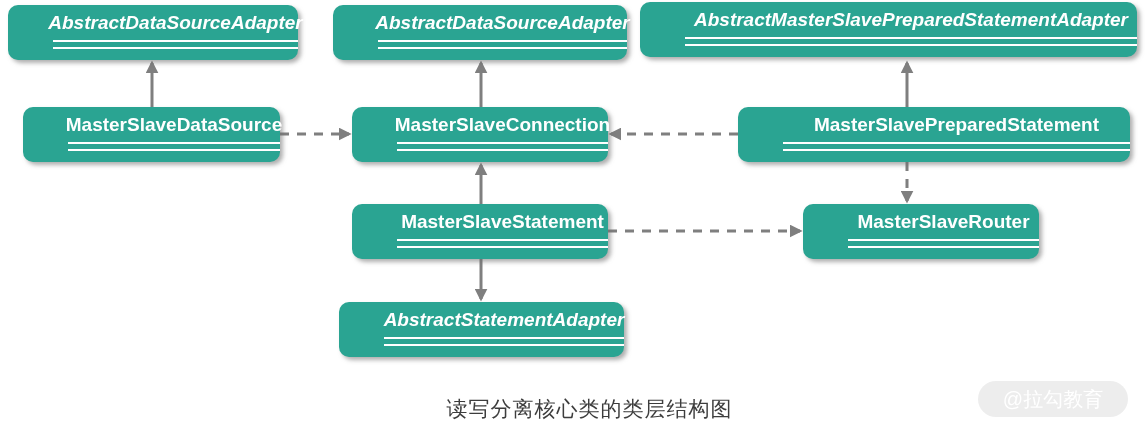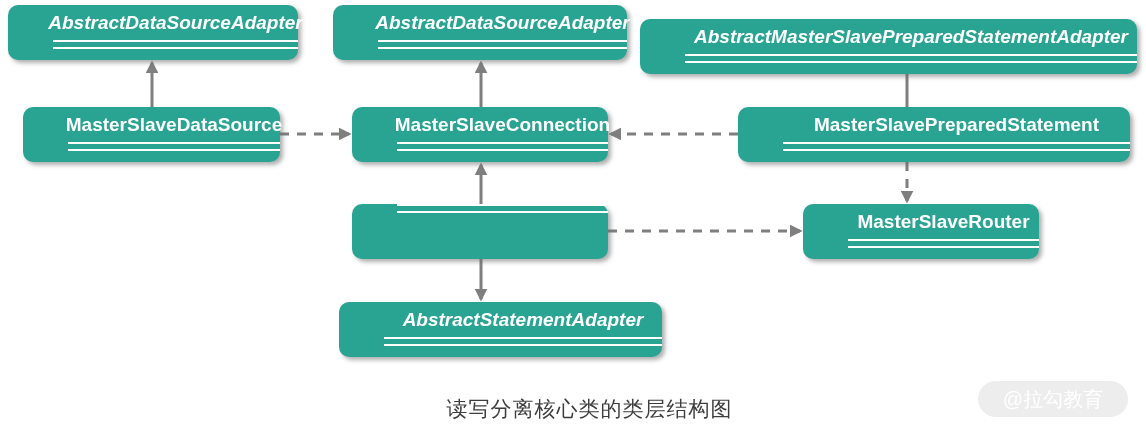--- a/index.html
+++ b/index.html
@@ -116,21 +116,21 @@
     <div class="uml-comp-fields"></div>
     <div class="uml-comp-methods"></div>
   </div>
 
   <div class="uml-box abstract" style="left:333px; top:5px; width:294px;">
     <div class="uml-title">AbstractDataSourceAdapter</div>
     <div class="uml-comp-fields"></div>
     <div class="uml-comp-methods"></div>
   </div>
 
-  <div class="uml-box abstract" style="left:640px; top:19px; width:497px;">
+  <div class="uml-box abstract" style="left:640px; top:2px; width:497px;">
     <div class="uml-title">AbstractMasterSlavePreparedStatementAdapter</div>
     <div class="uml-comp-fields"></div>
     <div class="uml-comp-methods"></div>
   </div>
 
   <div class="uml-box" style="left:352px; top:107px; width:256px;">
     <div class="uml-title">MasterSlaveConnection</div>
     <div class="uml-comp-fields"></div>
     <div class="uml-comp-methods"></div>
   </div>
@@ -141,31 +141,32 @@
     <div class="uml-comp-methods"></div>
   </div>
 
   <div class="uml-box" style="left:738px; top:107px; width:392px;">
     <div class="uml-title">MasterSlavePreparedStatement</div>
     <div class="uml-comp-fields"></div>
     <div class="uml-comp-methods"></div>
   </div>
 
   <div class="uml-box" style="left:352px; top:204px; width:256px;">
+    <div class="uml-title">MasterSlaveStatement</div>
     <div class="uml-comp-fields"></div>
     <div class="uml-comp-methods"></div>
   </div>
 
   <div class="uml-box" style="left:803px; top:204px; width:236px;">
     <div class="uml-title">MasterSlaveRouter</div>
     <div class="uml-comp-fields"></div>
     <div class="uml-comp-methods"></div>
   </div>
 
-  <div class="uml-box abstract" style="left:339px; top:302px; width:323px;">
+  <div class="uml-box abstract" style="left:339px; top:302px; width:285px;">
     <div class="uml-title">AbstractStatementAdapter</div>
     <div class="uml-comp-fields"></div>
     <div class="uml-comp-methods"></div>
   </div>
 
   <div class="caption">读写分离核心类的类层结构图</div>
 
   <div class="watermark">
     <span>@拉勾教育</span>
   </div>

